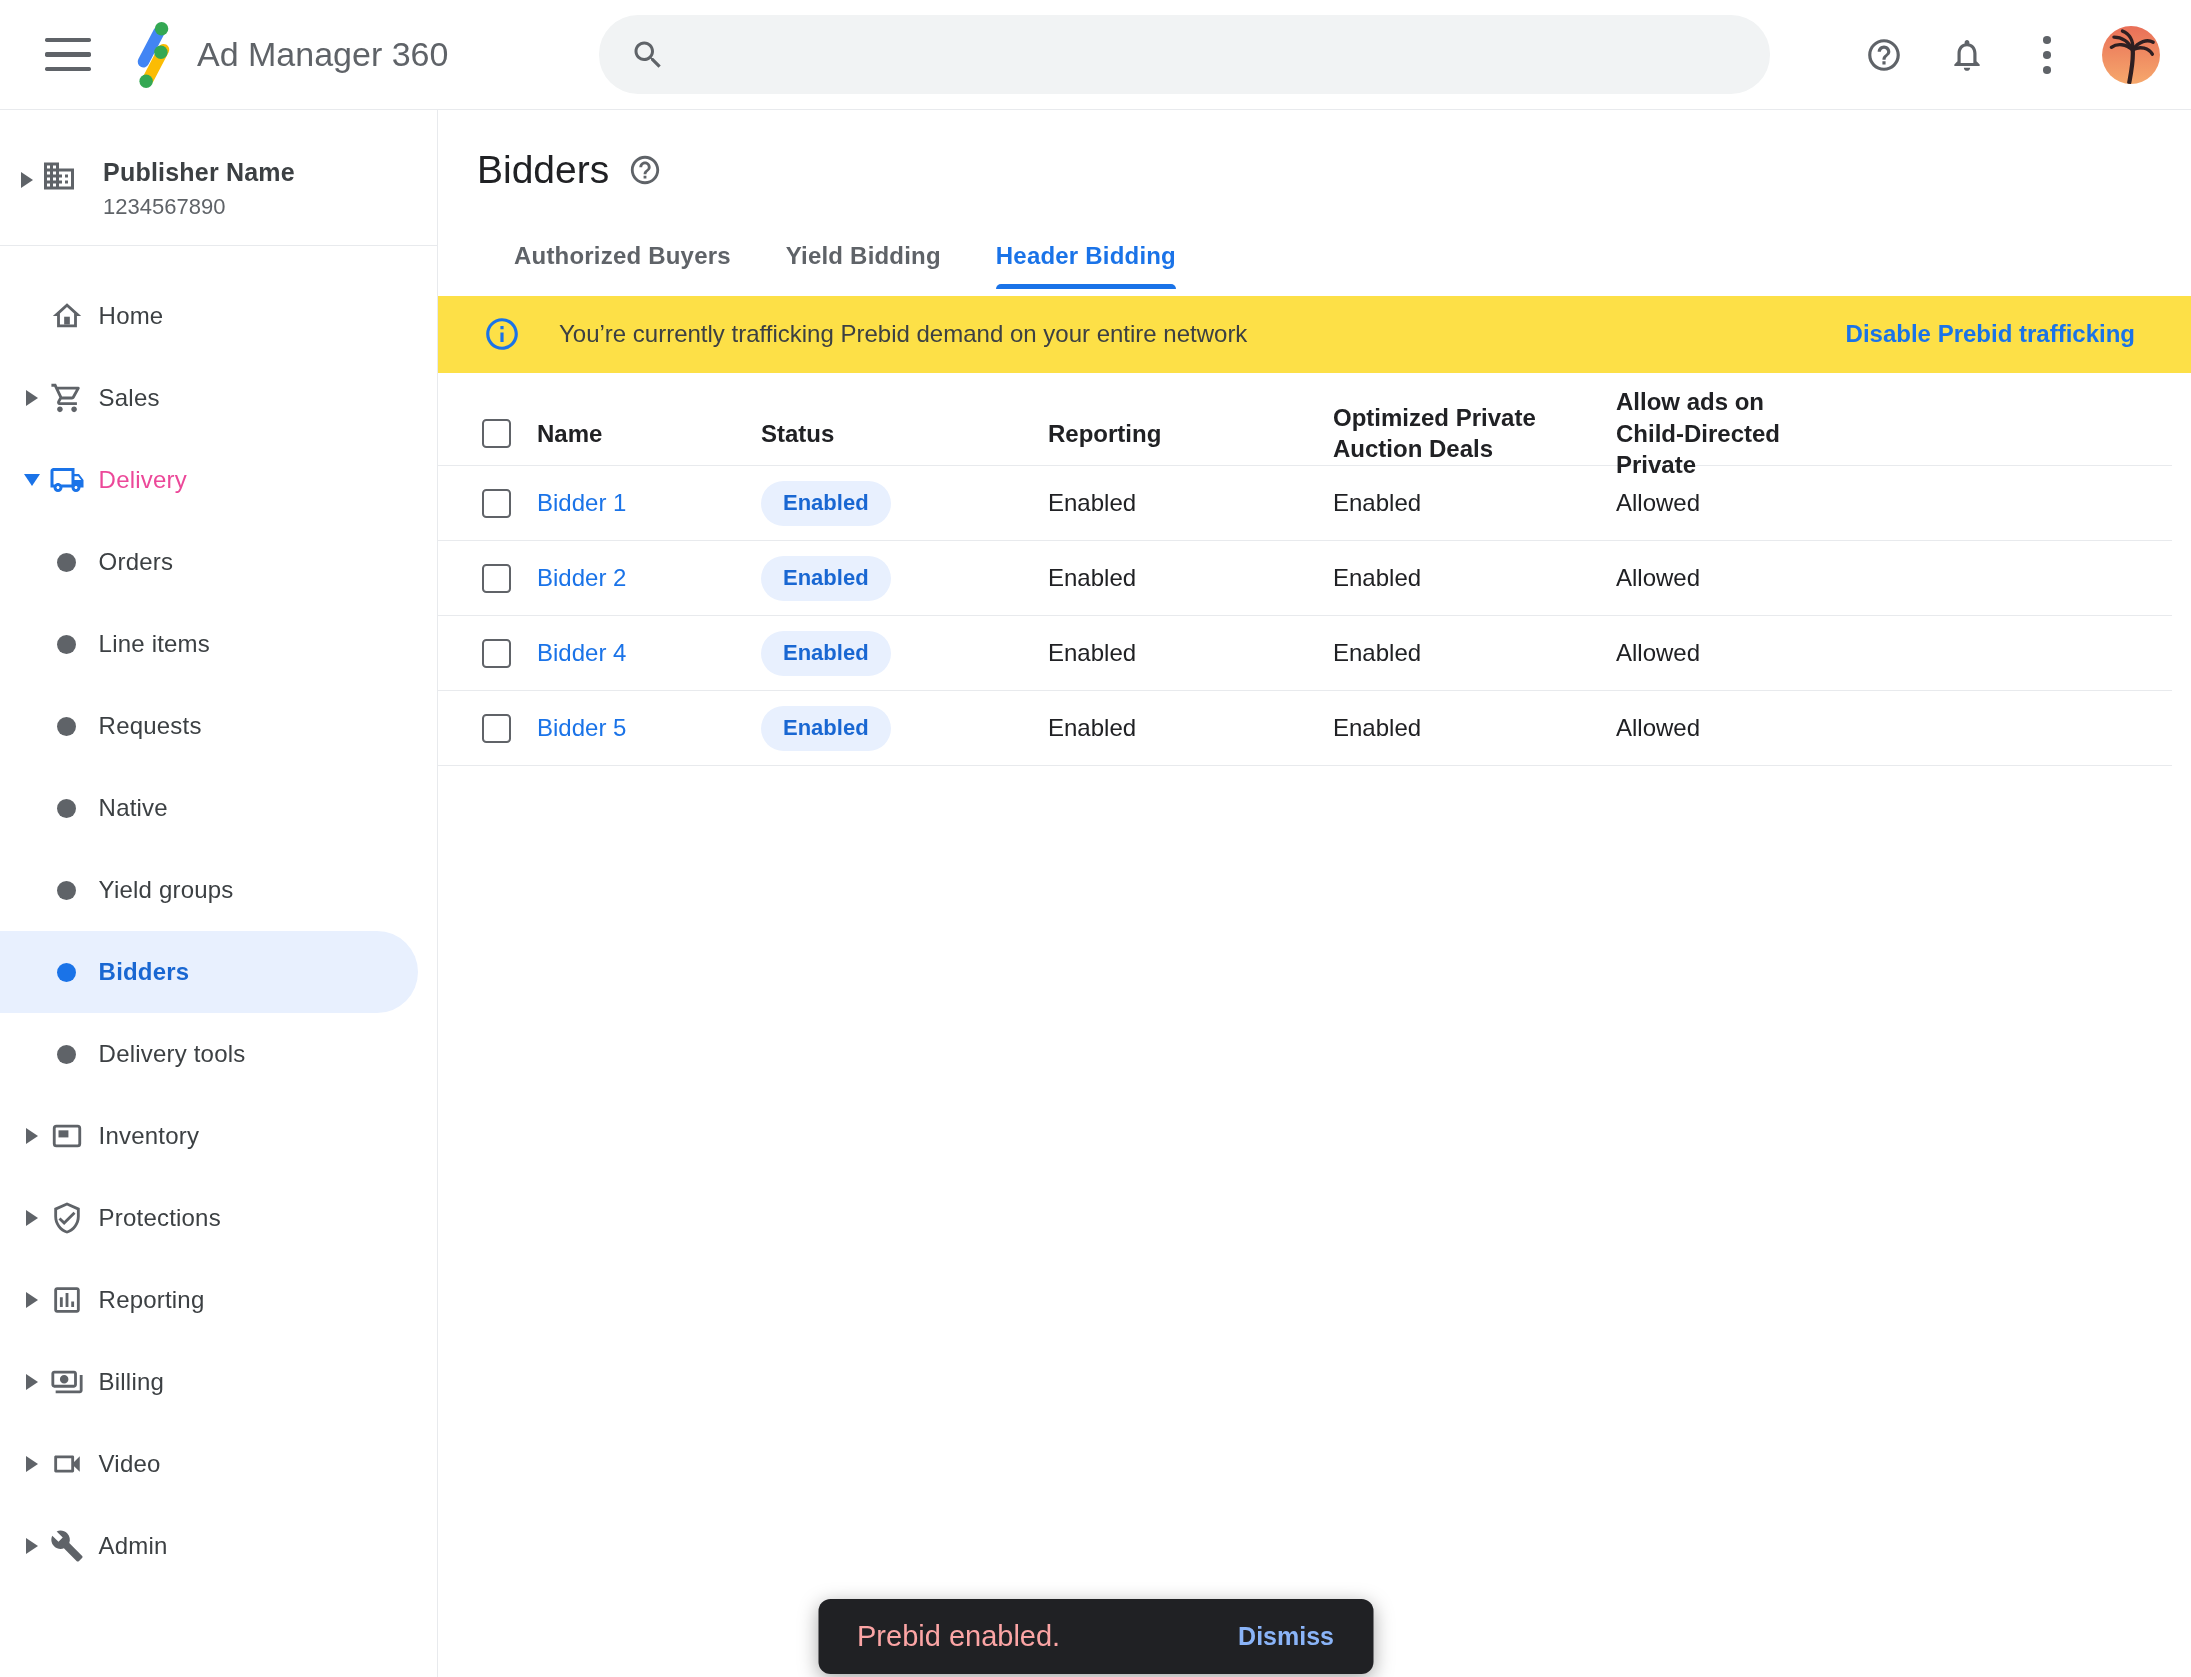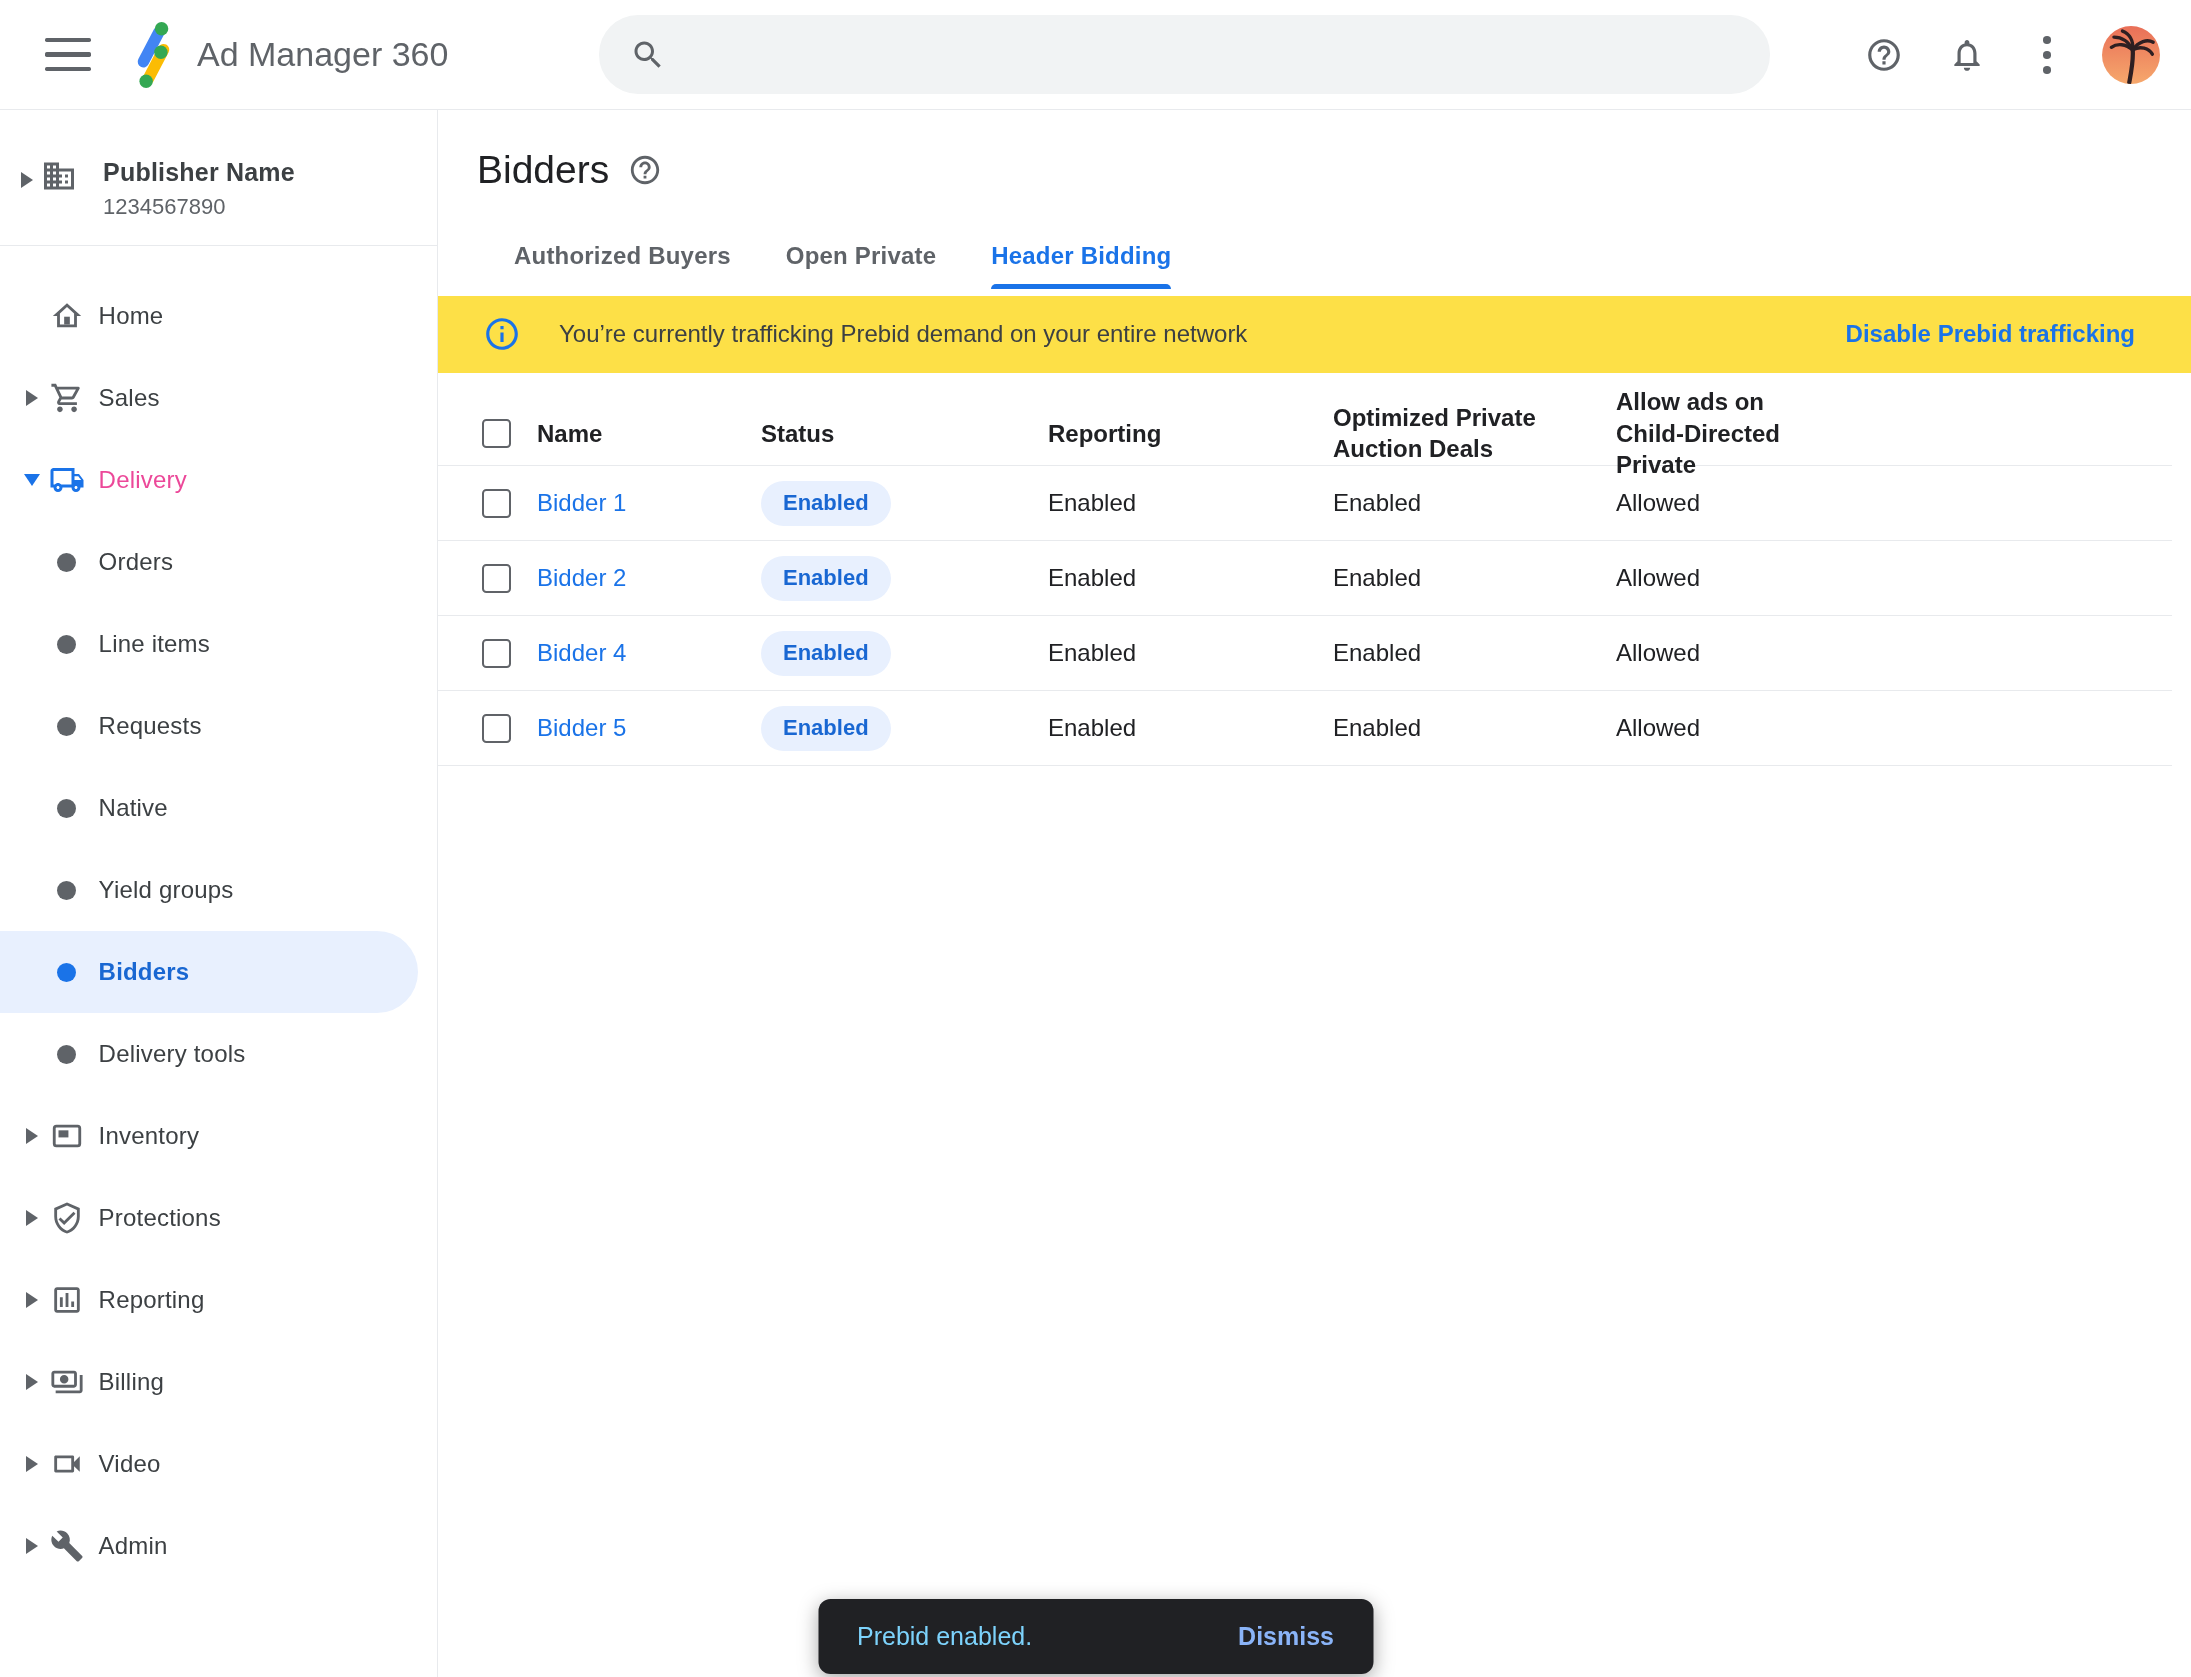--- a/index.html
+++ b/index.html
@@ -79,21 +79,21 @@
     background: #fff; cursor: pointer; }
   .hdr-wrap { max-width: 214px; }
   .bidder-link { color: #1A73E8; text-decoration: none; cursor: pointer; }
   .pill { display: inline-block; background: #E8F0FE; color: #1967D2; font-weight: bold;
     font-size: 22px; padding: 9.4px 22px; border-radius: 855px; }
 
   
   .toast { position: fixed; left: 50%; transform: translateX(-50%); bottom: 3.4px; width: 555px; height: 75px;
     background: #202124; border-radius: 12px; display: flex; align-items: center; padding: 0 39px;
     box-shadow: 0 5.1px 20.5px rgba(0,0,0,.35); z-index: 20; }
-  .toast-msg { font-size: 25px; color: #7dd3fc; }
+  .toast-msg { font-size: 29px; color: #fca5a5; }
   .toast-action { margin-left: auto; font-size: 25px; font-weight: bold; color: #8AB4F8;
     background: none; border: none; cursor: pointer; font-family: inherit; }
 </style>
 </head>
 <body>
 
 <header class="appbar">
   <button class="menu-btn">
       <span></span>
       <span></span>
@@ -334,21 +334,21 @@
   <main class="main">
     <div class="page-head">
       <h1 class="page-title">Bidders</h1>
       <svg width="34" height="34" viewBox="0 0 24 24" fill="#5F6368" style="cursor:pointer">
         <path d="M11 18h2v-2h-2v2zm1-16C6.48 2 2 6.48 2 12s4.48 10 10 10 10-4.48 10-10S17.52 2 12 2zm0 18c-4.41 0-8-3.59-8-8s3.59-8 8-8 8 3.59 8 8-3.59 8-8 8zm0-14c-2.21 0-4 1.79-4 4h2c0-1.1.9-2 2-2s2 .9 2 2c0 2-3 1.75-3 5h2c0-2.25 3-2.5 3-5 0-2.21-1.79-4-4-4z"></path>
       </svg>
     </div>
 
     <div class="tabs">
       <div class="tab">Authorized Buyers</div>
-      <div class="tab">Open Private</div>
+      <div class="tab">Yield Bidding</div>
       <div class="tab active">Header Bidding</div>
     </div>
 
     <div class="banner">
       <svg width="38" height="38" viewBox="0 0 24 24" fill="#1A73E8">
         <path d="M11 7h2v2h-2zm0 4h2v6h-2zm1-9C6.48 2 2 6.48 2 12s4.48 10 10 10 10-4.48 10-10S17.52 2 12 2zm0 18c-4.41 0-8-3.59-8-8s3.59-8 8-8 8 3.59 8 8-3.59 8-8 8z"></path>
       </svg>
       <span class="banner-text">You’re currently trafficking Prebid demand on your entire network</span>
       <a class="banner-action">Disable Prebid trafficking</a>
     </div>

